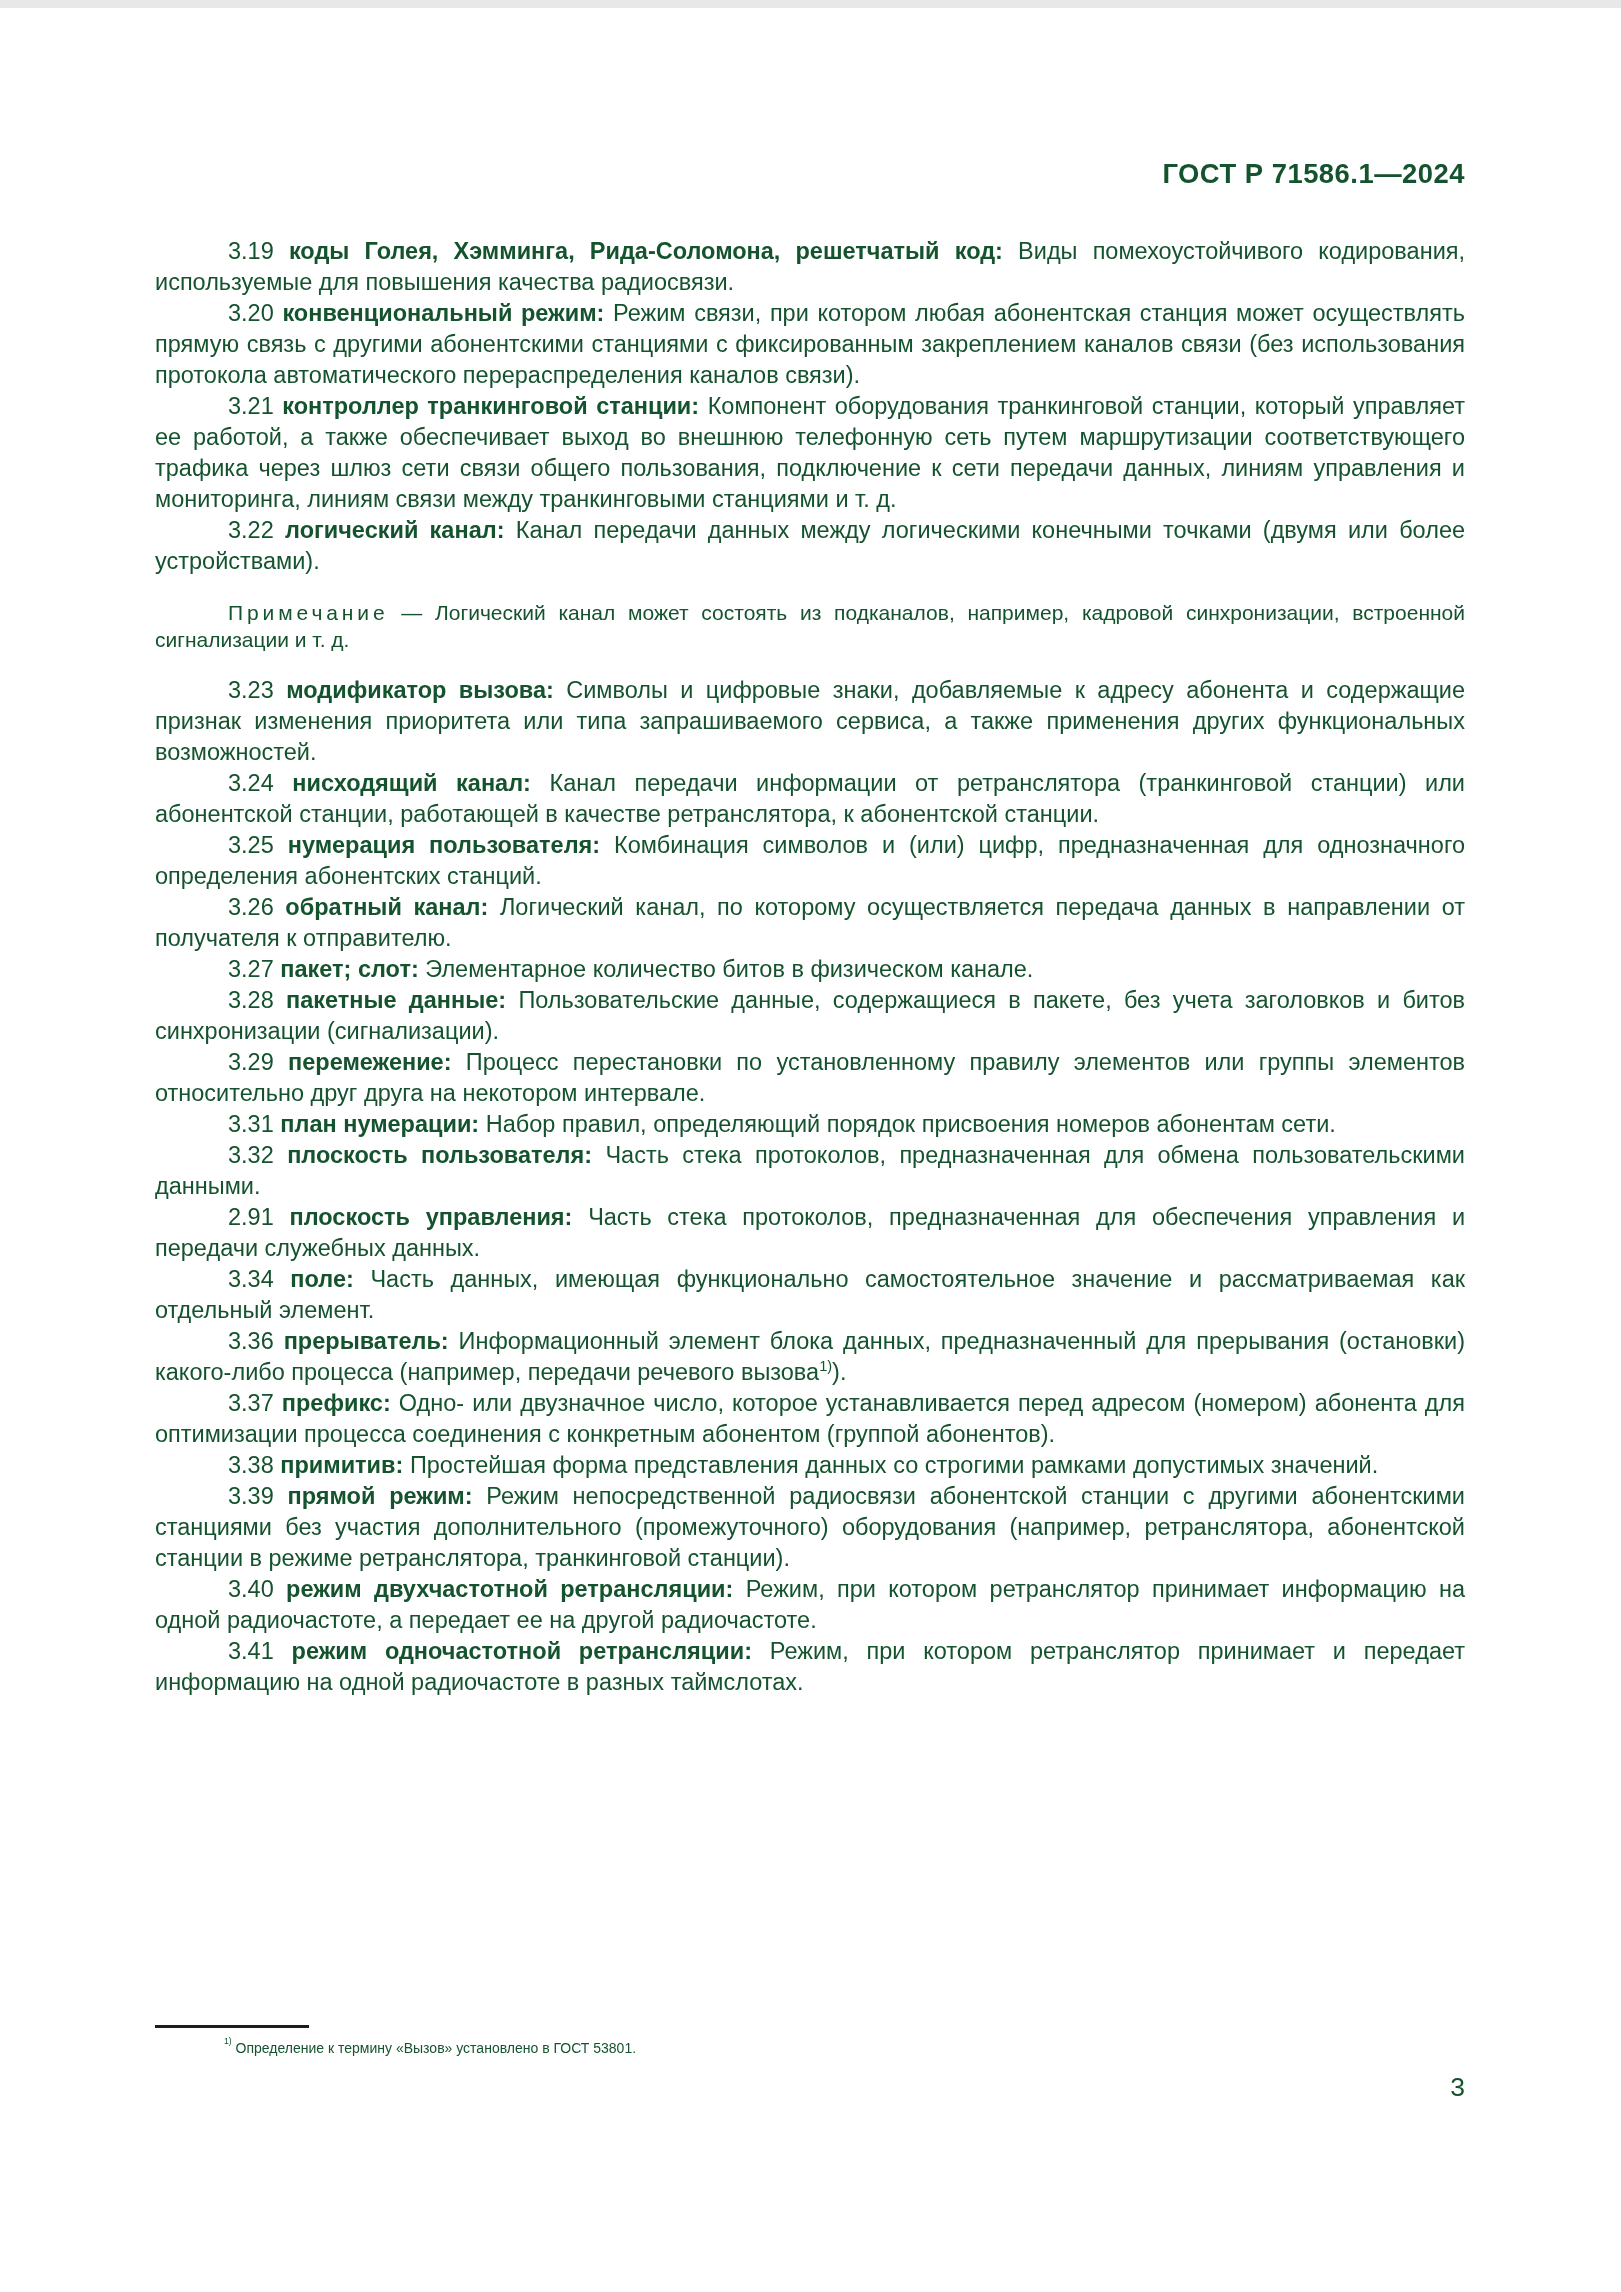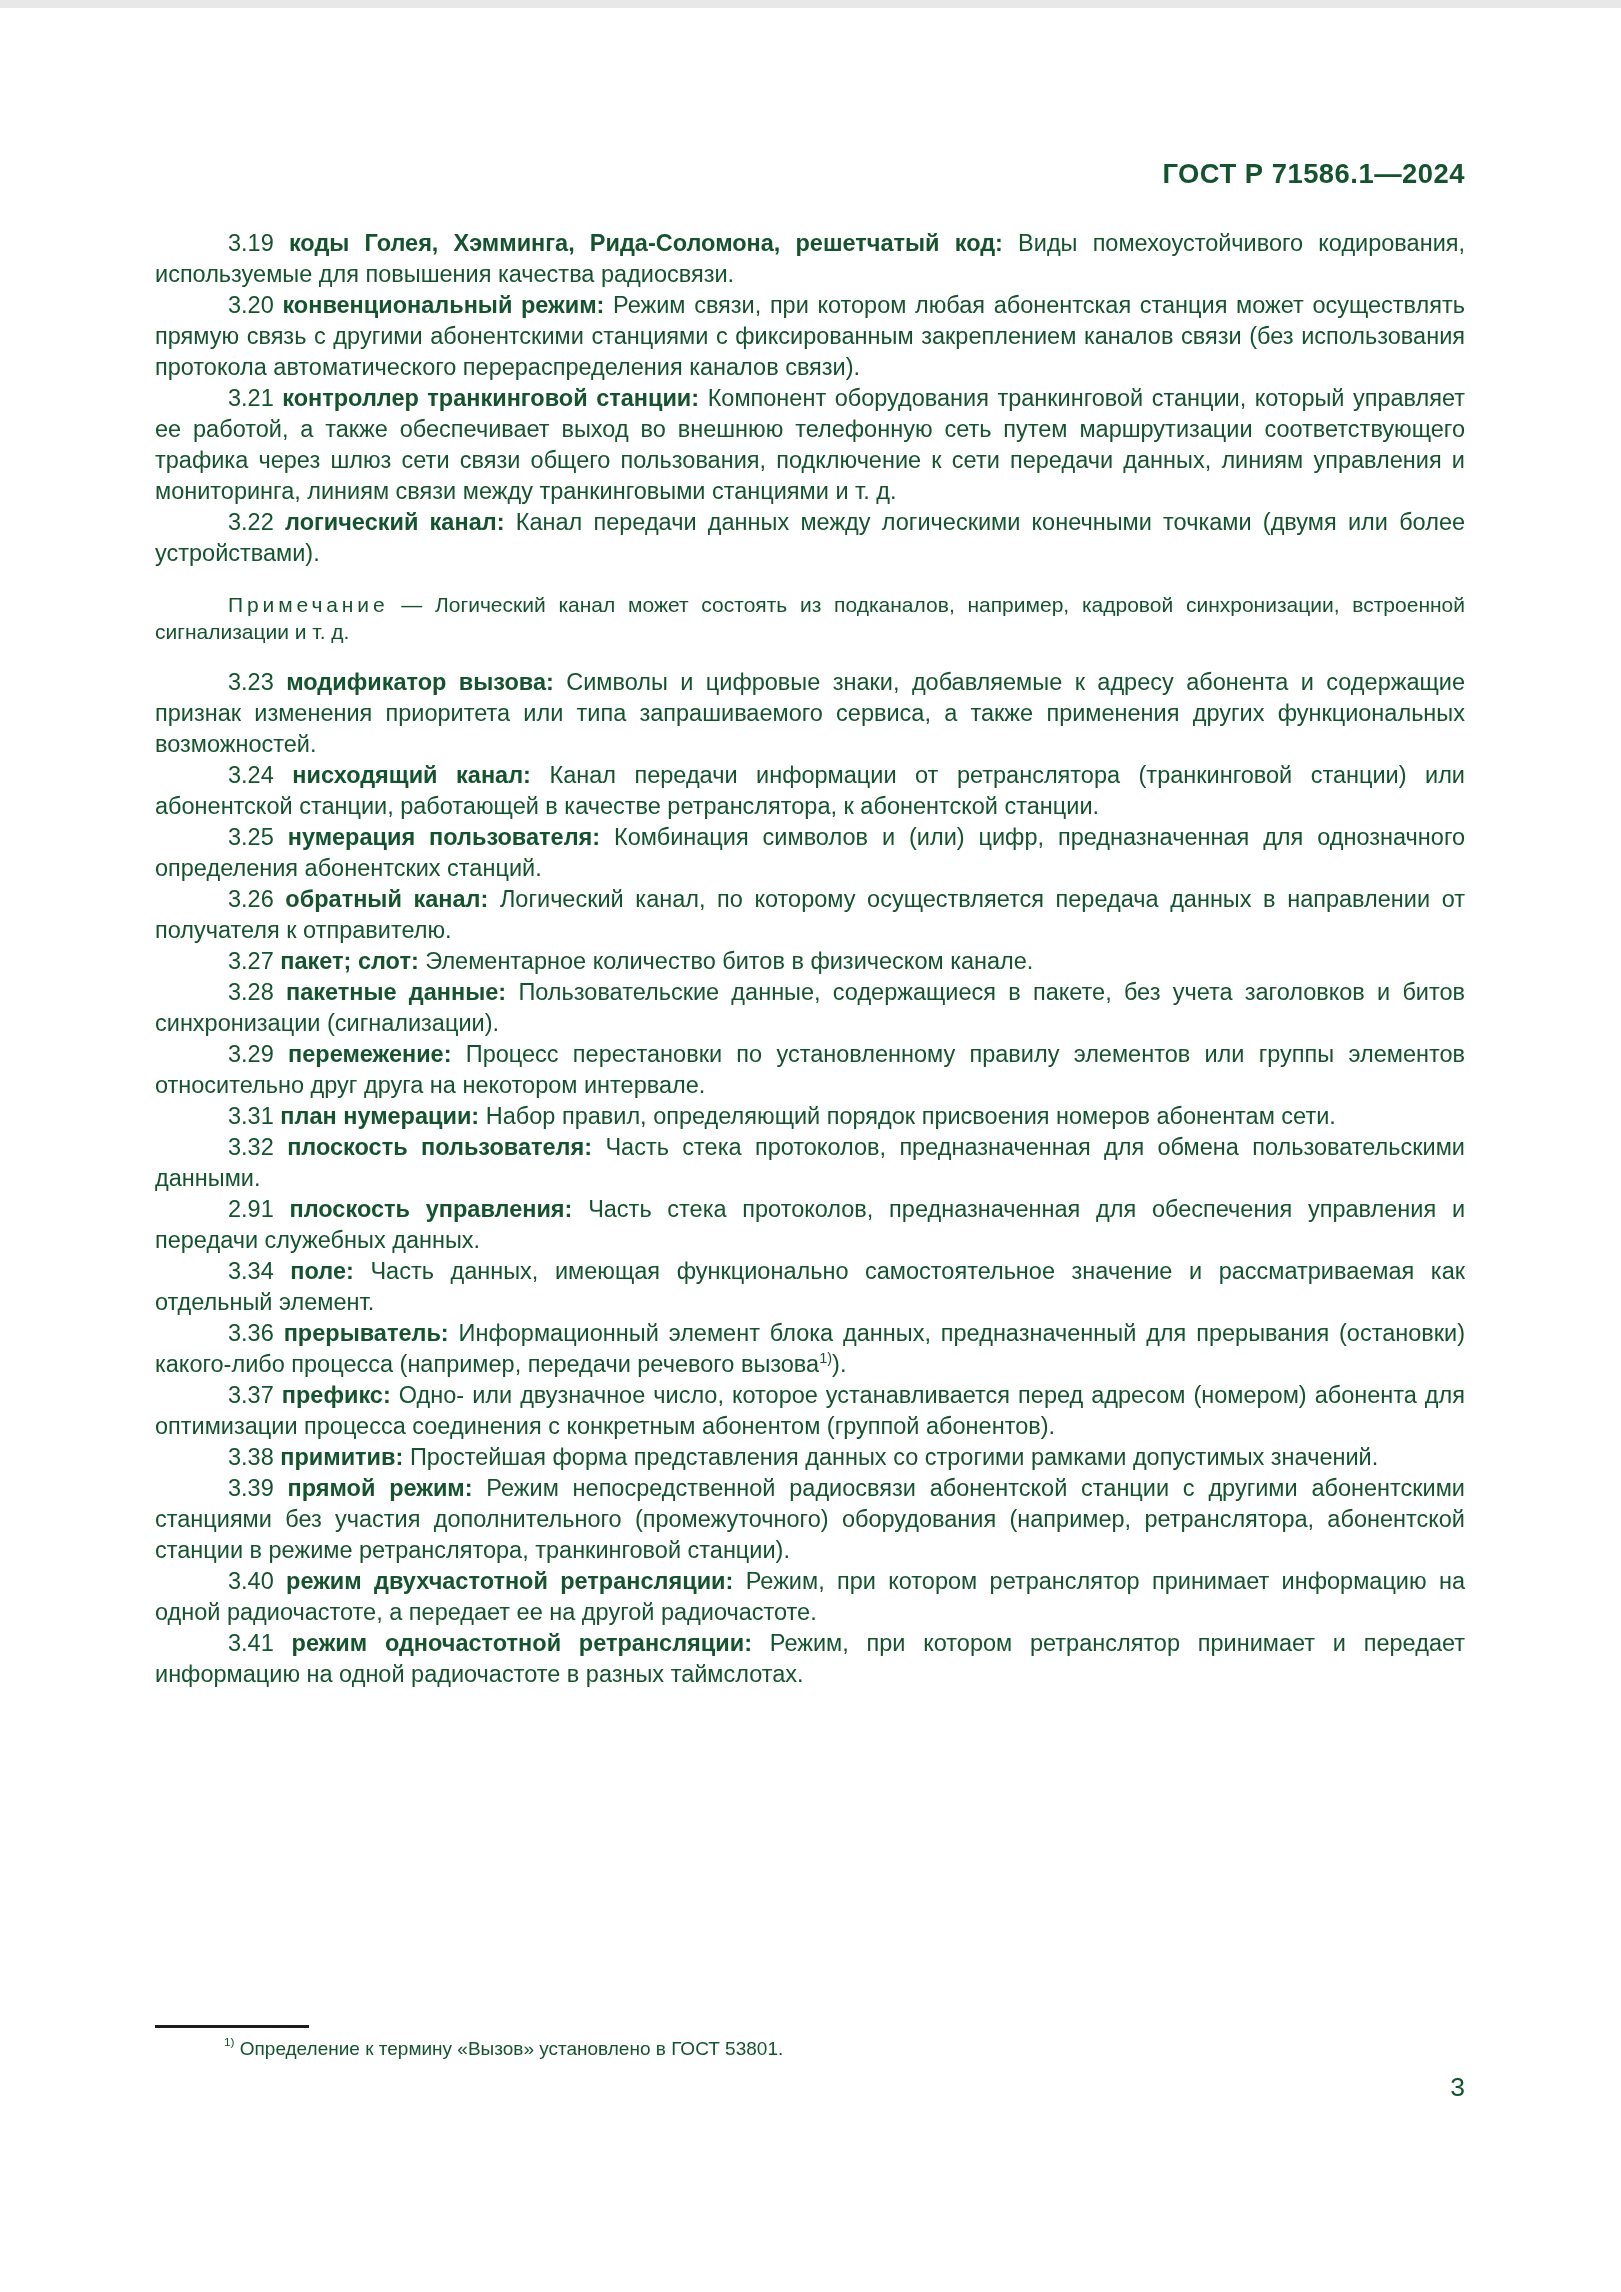--- a/index.html
+++ b/index.html
@@ -22,21 +22,21 @@
     left: 155px;
     width: 1310px;
     text-align: right;
     font-weight: bold;
     font-size: 27.4px;
     line-height: 33px;
     letter-spacing: 0.5px;
   }
   .content {
     position: absolute;
-    top: 220px;
+    top: 228px;
     left: 155px;
     width: 1310px;
     font-size: 23.5px;
     line-height: 31px;
     text-align: justify;
   }
   p.term-paragraph {
     margin: 0;
     text-indent: 73px;
   }
@@ -52,21 +52,21 @@
   sup.fn-ref {
     font-size: 0.62em;
     line-height: 0;
     vertical-align: 8.8px;
   }
   .footnote-area {
     position: absolute;
     left: 155px;
     top: 2017px;
     width: 1310px;
-    font-size: 19px;
+    font-size: 14px;
     line-height: 29px;
     text-align: left;
   }
   .footnote-rule {
     width: 154px;
     height: 0;
     border-top: 3.9px solid #1c1c1c;
     margin: 0;
   }
   .footnote-text {

